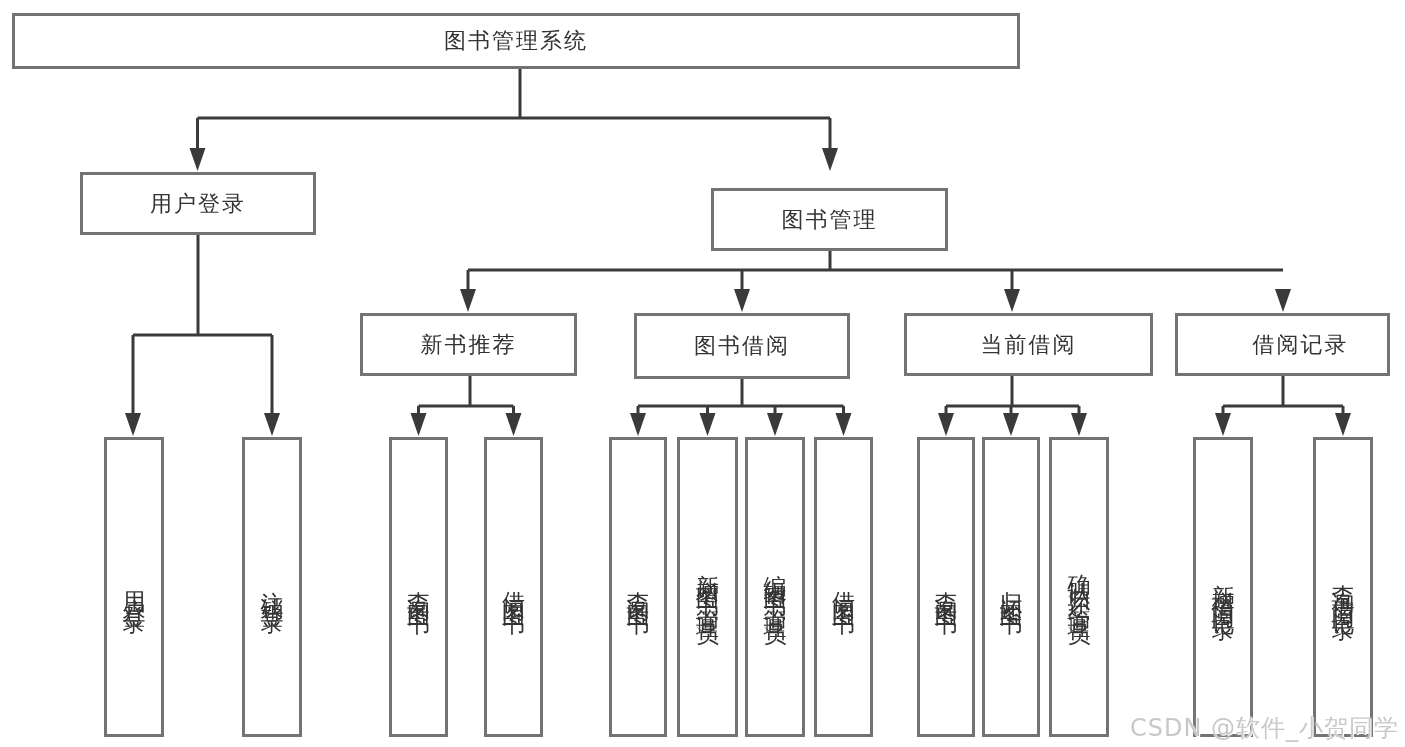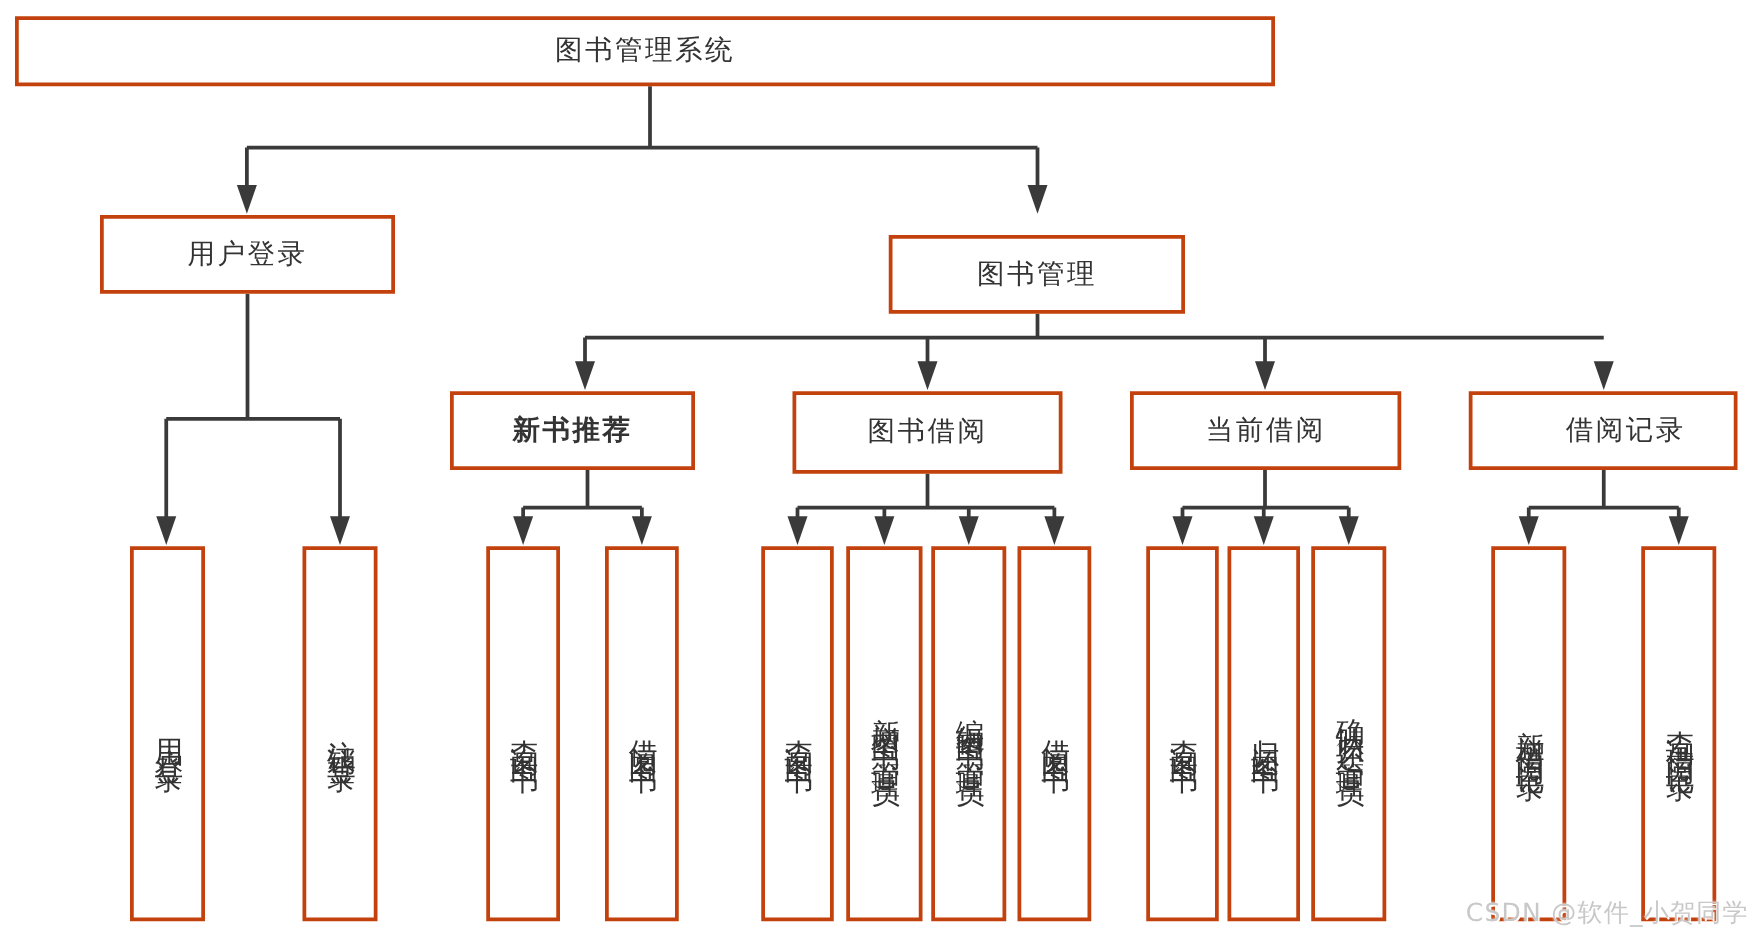--- a/index.html
+++ b/index.html
@@ -18,21 +18,21 @@
   }
   .connectors {
     position: absolute;
     left: 0;
     top: 0;
     z-index: 1;
   }
   .node {
     position: absolute;
     box-sizing: border-box;
-    border: 3px solid #c2410c;
+    border: 3px solid #737373;
     background: #ffffff;
     color: #333333;
     display: flex;
     align-items: center;
     justify-content: center;
     text-align: center;
     z-index: 2;
     font-size: 22px;
     letter-spacing: 2px;
     line-height: 1;
@@ -41,21 +41,21 @@
     writing-mode: vertical-rl;
     font-size: 23px;
     letter-spacing: 7px;
     line-height: 1;
   }
   .watermark {
     position: absolute;
     right: 6px;
     bottom: 3px;
     z-index: 3;
-    font-size: 20px;
+    font-size: 24px;
     letter-spacing: 1px;
     color: #c8c8c8;
     text-shadow: 0 0 2px #ffffff, 1px 1px 0 #ffffff;
     white-space: nowrap;
   }
 </style>
 </head>
 <body>
 
 <div class="canvas">
@@ -105,23 +105,23 @@
       <polygon points="1215,413 1231,413 1223,436"></polygon>
       <polygon points="1335,413 1351,413 1343,436"></polygon>
     </g>
   </svg>
 
   <div class="node" style="left:12px; top:13px; width:1008px; height:56px;">图书管理系统</div>
 
   <div class="node" style="left:80px; top:172px; width:236px; height:63px;">用户登录</div>
   <div class="node" style="left:711px; top:172px; width:237px; height:63px;margin-top:16px;">图书管理</div>
 
-  <div class="node" style="left:360px; top:313px; width:196px; height:63px;font-weight:bold;">新书推荐</div>
+  <div class="node" style="left:360px; top:313px; width:217px; height:63px;">新书推荐</div>
   <div class="node" style="left:634px; top:313px; width:216px; height:66px;">图书借阅</div>
-  <div class="node" style="left:904px; top:313px; width:217px; height:63px;">当前借阅</div>
+  <div class="node" style="left:904px; top:313px; width:249px; height:63px;">当前借阅</div>
   <div class="node" style="left:1175px; top:313px; width:215px; height:63px;padding-left:36px;">借阅记录</div>
 
   <div class="node vert" style="left:104px; top:437px; width:60px; height:300px;">用户登录</div>
   <div class="node vert" style="left:242px; top:437px; width:60px; height:300px;">注销登录</div>
 
   <div class="node vert" style="left:389px; top:437px; width:59px; height:300px;">查询图书</div>
   <div class="node vert" style="left:484px; top:437px; width:59px; height:300px;">借阅图书</div>
 
   <div class="node vert" style="left:609px; top:437px; width:58px; height:300px;">查询图书</div>
   <div class="node vert" style="left:677px; top:437px; width:61px; height:300px;">新增图书（管理员）</div>

